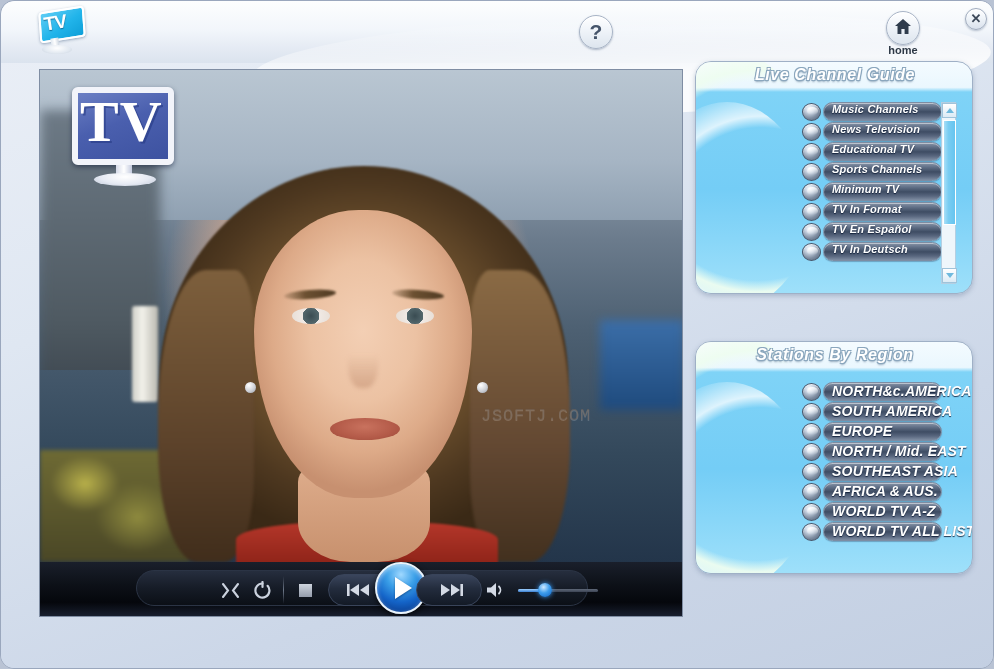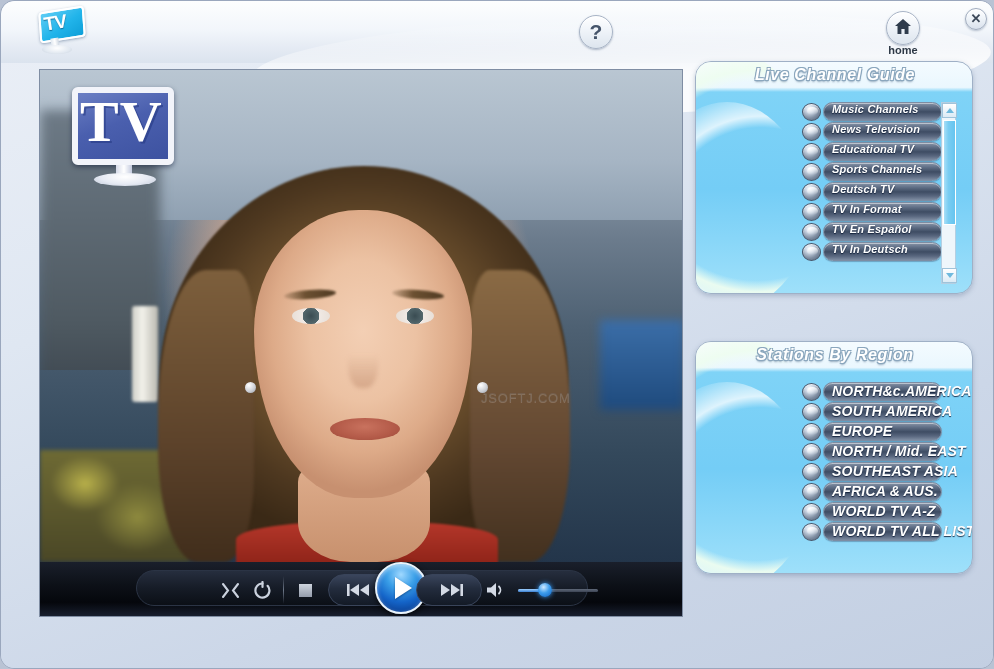--- a/index.html
+++ b/index.html
@@ -192,24 +192,24 @@
     border-radius: 40%; filter: blur(2px); }
   #subject-mouth { position:absolute; left:290px; top:348px; width:70px; height:22px;
     background: radial-gradient(ellipse at 50% 40%, #c9725e 0%, #b35a48 60%, #9a4a39 100%);
     border-radius: 50%; filter: blur(.6px); }
   .earring { position:absolute; width:11px; height:11px; border-radius:50%;
     background: radial-gradient(circle at 35% 30%, #ffffff, #c9ccd2 60%, #8e949d 100%); }
   #earring-l { left:205px; top:312px; }
   #earring-r { left:437px; top:312px; }
 
   #watermark {
-    position: absolute; left: 441px; top: 320px;
+    position: absolute; left: 441px; top: 336px;
     color: rgba(120,105,95,.55);
-    font-family: Liberation Sans, sans-serif;
-    font-size: 13px; letter-spacing: .8px;
+    font-family: Liberation Mono, monospace;
+    font-size: 17px; letter-spacing: .8px;
     text-shadow: 0 1px 0 rgba(255,255,255,.18);
     pointer-events: none;
   }
 
   
   #tv-logo-overlay {
     position: absolute; left: 24px; top: 17px; width: 122px; height: 103px;
   }
   #tv-logo-overlay .mon {
     position: absolute; left: 8px; top: 0; width: 102px; height: 78px;
@@ -553,21 +553,21 @@
       </div>
       <div class="nav-row">
         <div class="nav-knob"></div>
         <div class="nav-btn">
             <span class="nav-label">Sports Channels</span>
           </div>
       </div>
       <div class="nav-row">
         <div class="nav-knob"></div>
         <div class="nav-btn">
-            <span class="nav-label">Deutsch TV</span>
+            <span class="nav-label">Minimum TV</span>
           </div>
       </div>
       <div class="nav-row">
         <div class="nav-knob"></div>
         <div class="nav-btn">
             <span class="nav-label">TV In Format</span>
           </div>
       </div>
       <div class="nav-row">
         <div class="nav-knob"></div>

